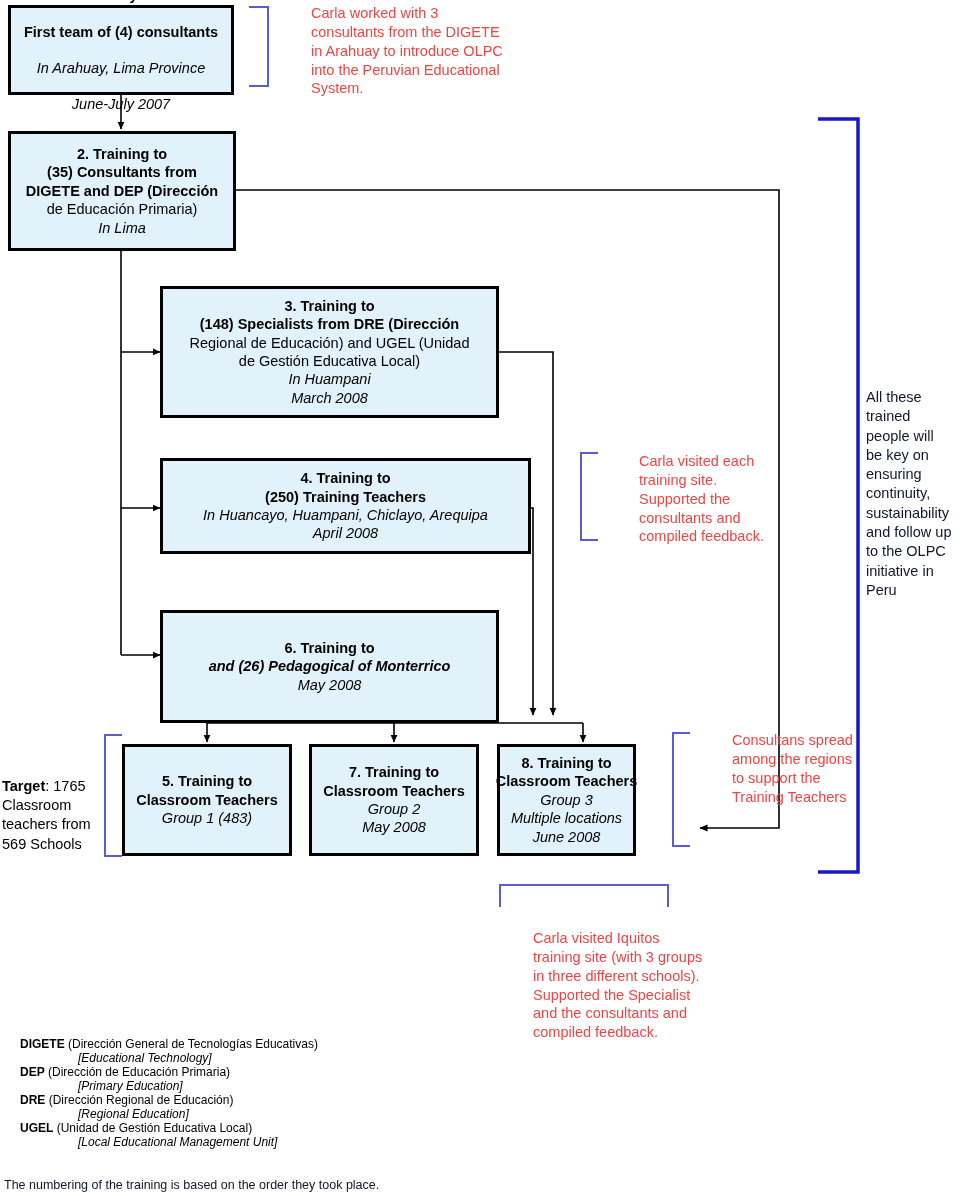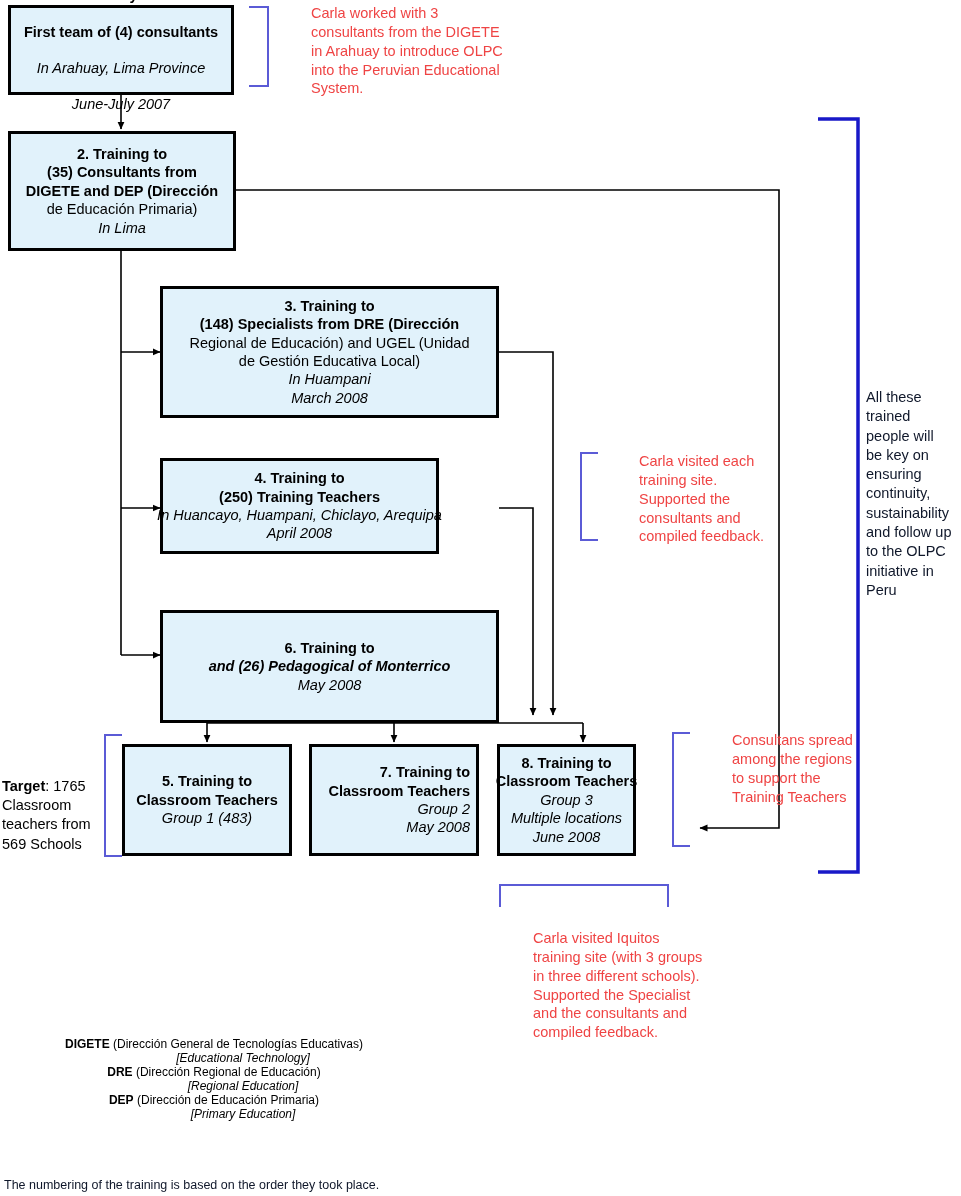--- a/index.html
+++ b/index.html
@@ -95,41 +95,41 @@
 
   <div class="box" style="left:160px;top:286px;width:339px;height:132px;">
     <span class="ln b">3. Training to</span>
     <span class="ln b">(148) Specialists from DRE (Dirección</span>
     <span class="ln">Regional de Educación) and UGEL (Unidad</span>
     <span class="ln">de Gestión Educativa Local)</span>
     <span class="ln i">In Huampani</span>
     <span class="ln i">March 2008</span>
   </div>
 
-  <div class="box" style="left:160px;top:458px;width:279px;height:96px;">
+  <div class="box" style="left:160px;top:458px;width:371px;height:96px;">
     <span class="ln b">4. Training to</span>
     <span class="ln b">(250) Training Teachers</span>
     <span class="ln i">In Huancayo, Huampani, Chiclayo, Arequipa</span>
     <span class="ln i">April 2008</span>
   </div>
 
   <div class="box" style="left:160px;top:610px;width:339px;height:113px;">
     <span class="ln b">6. Training to</span>
     <span class="ln bi">and (26) Pedagogical of Monterrico</span>
     <span class="ln"> </span>
     <span class="ln i">May 2008</span>
   </div>
 
   <div class="box" style="left:122px;top:744px;width:170px;height:112px;">
     <span class="ln b">5. Training to</span>
     <span class="ln b">Classroom Teachers</span>
     <span class="ln i">Group 1 (483)</span>
   </div>
 
-  <div class="box" style="left:309px;top:744px;width:170px;height:112px;align-items:flex-end;">
+  <div class="box" style="left:309px;top:744px;width:170px;height:112px;">
     <span class="ln b">7. Training to</span>
     <span class="ln b">Classroom Teachers</span>
     <span class="ln i">Group 2</span>
     <span class="ln"> </span>
     <span class="ln i">May 2008</span>
   </div>
 
   <div class="box" style="left:497px;top:744px;width:139px;height:112px;">
     <span class="ln b">8. Training to</span>
     <span class="ln b">Classroom Teachers</span>
@@ -174,30 +174,34 @@
 initiative in
 Peru</div>
 
   <div class="target" style="left:2px;top:758px;width:100px;">
     <span class="b">Target</span><span>: 1765
 Classroom
 teachers from
 569 Schools</span>
   </div>
 
-  <div class="legend" style="left:4px;top:1038px;width:420px;text-align:center;">
+  <div class="legend" style="left:20px;top:1038px;width:420px;">
     <div class="row">
       <span class="term">DIGETE</span><span> (Dirección General de Tecnologías Educativas)</span>
       <span class="trans">[Educational Technology]</span>
     </div>
     <div class="row">
+      <span class="term">DEP</span><span> (Dirección de Educación Primaria)</span>
+      <span class="trans">[Primary Education]</span>
+    </div>
+    <div class="row">
       <span class="term">DRE</span><span> (Dirección Regional de Educación)</span>
       <span class="trans">[Regional Education]</span>
     </div>
     <div class="row">
-      <span class="term">DEP</span><span> (Dirección de Educación Primaria)</span>
-      <span class="trans">[Primary Education]</span>
+      <span class="term">UGEL</span><span> (Unidad de Gestión Educativa Local)</span>
+      <span class="trans">[Local Educational Management Unit]</span>
     </div>
   </div>
 
   <div class="footnote" style="left:4px;top:1178px;">The numbering of the training is based on the order they took place.</div>
 
 </div>
 
 </body></html>

